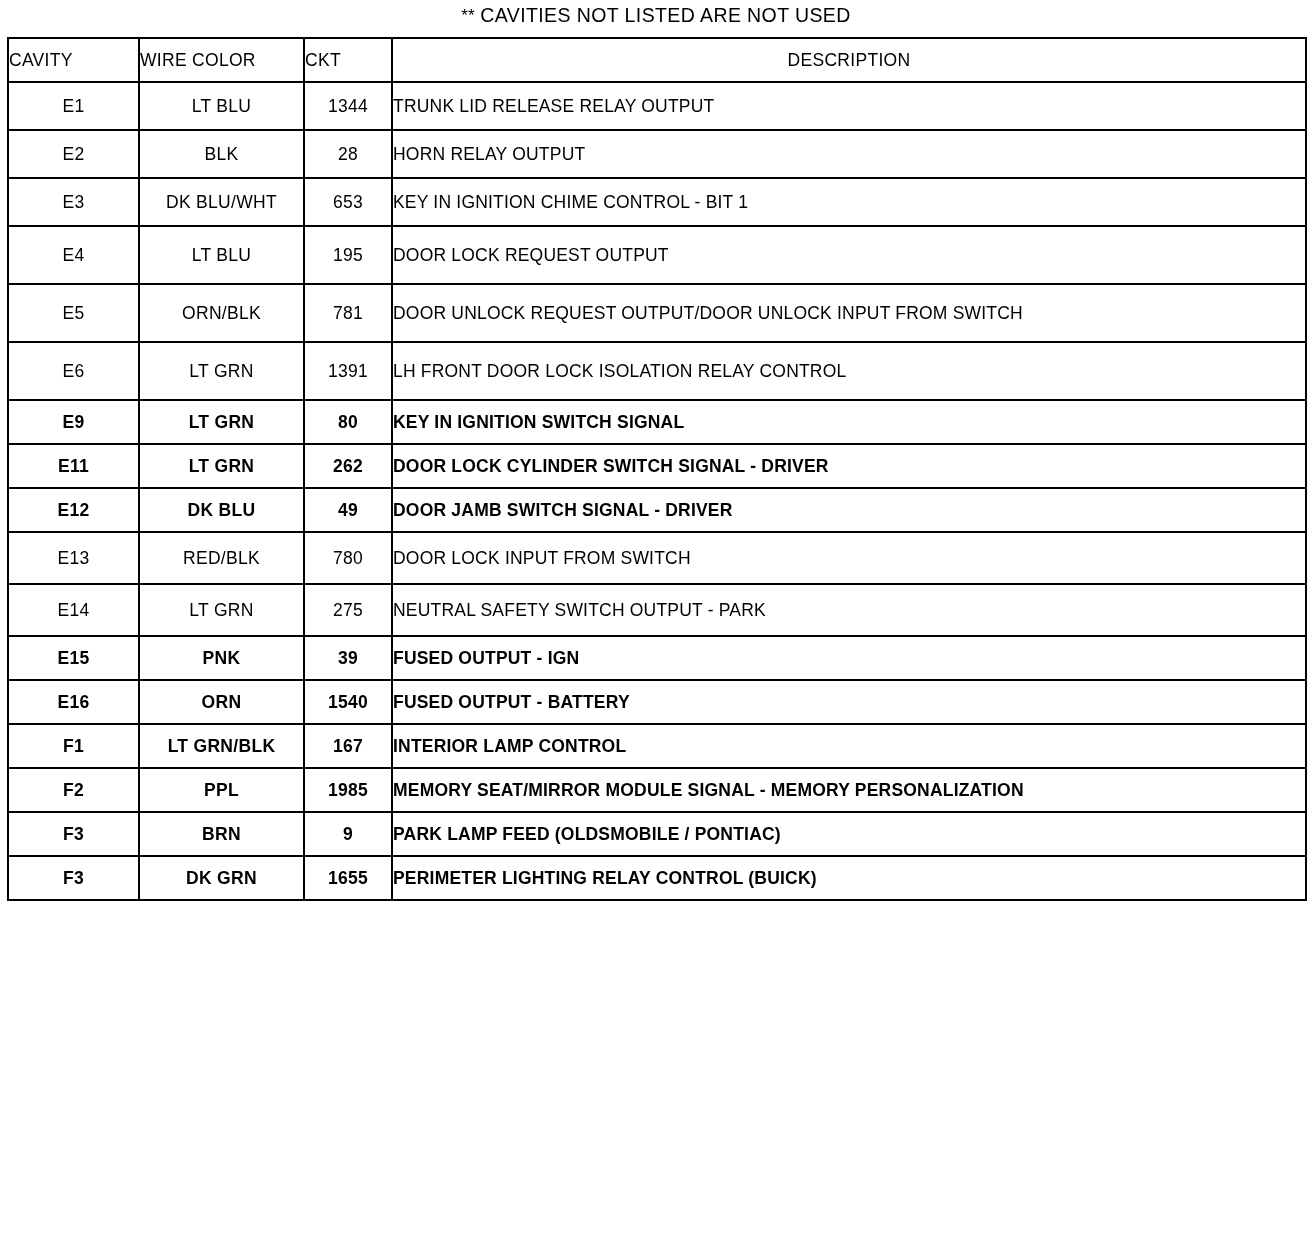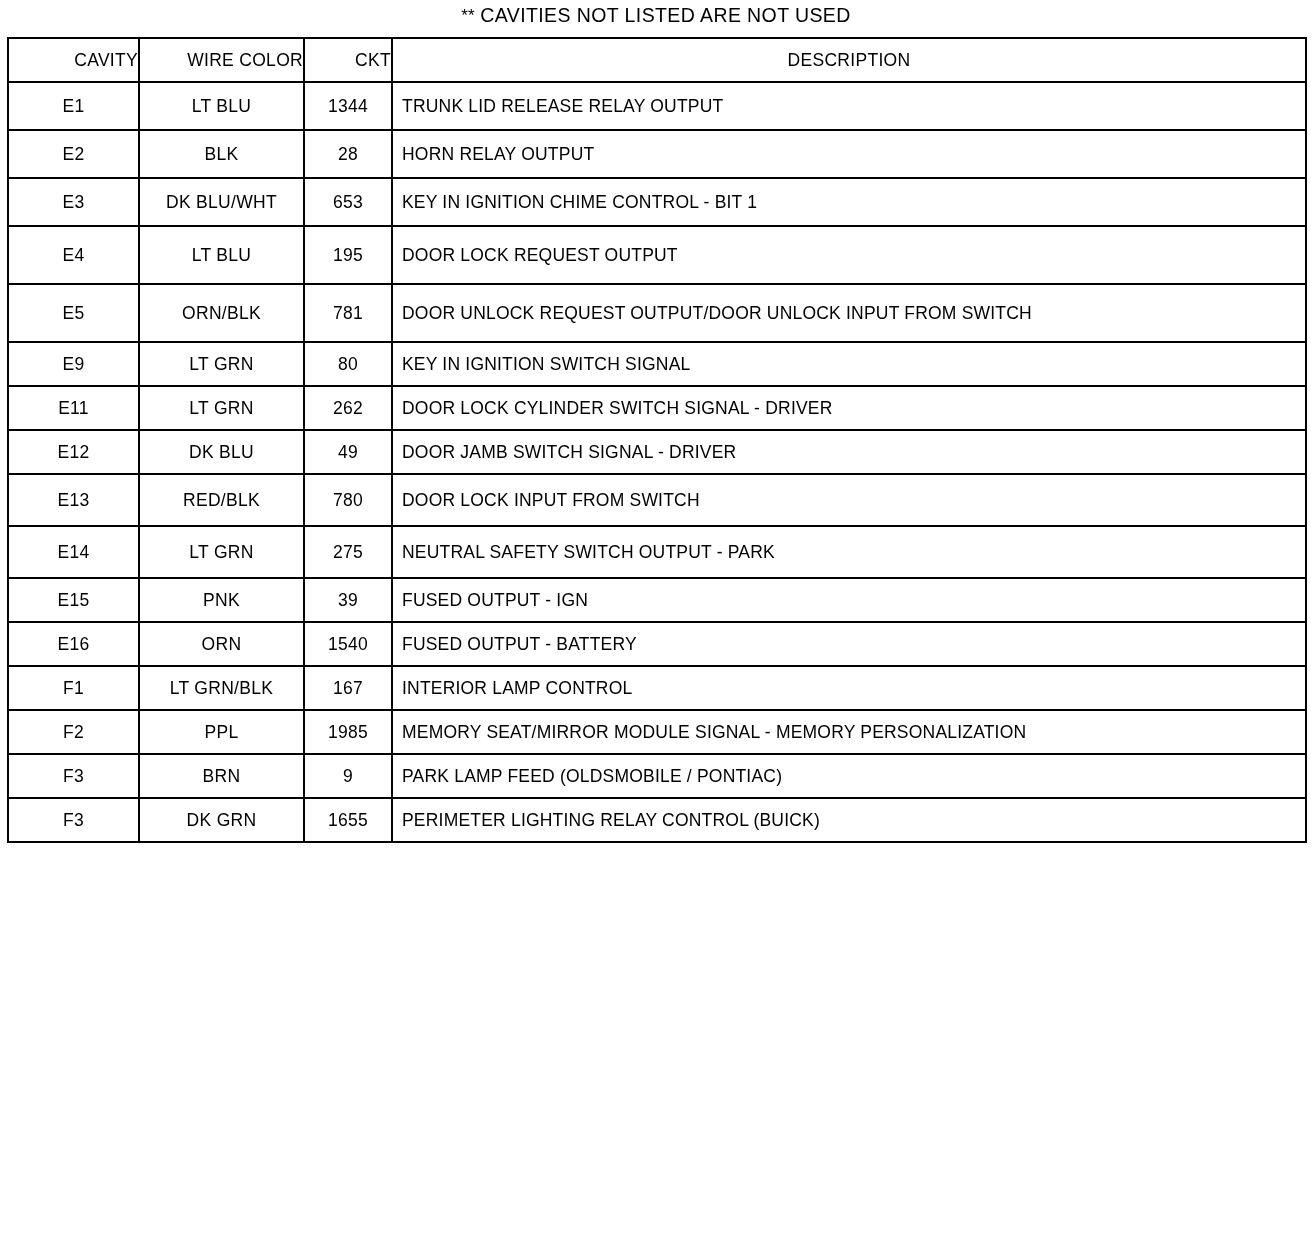--- a/index.html
+++ b/index.html
@@ -47,42 +47,41 @@
     letter-spacing: 0.3px;
     padding: 0;
   }
   col.c-cavity { width: 131px; }
   col.c-color  { width: 165px; }
   col.c-ckt    { width: 88px; }
   col.c-desc   { width: 914px; }
 
   thead th {
     height: 42px;
-    text-align: right;
+    text-align: left;
     vertical-align: middle;
     font-size: 17px;
     letter-spacing: 0.6px;
   }
   thead th.desc-head {
     text-align: center;
   }
   tbody td {
     vertical-align: middle;
     text-align: center;
   }
   tbody td.desc {
     text-align: left;
-    padding-left: 9px;
     letter-spacing: 0.2px;
     margin-top: 47px;
   }
   tr.h-tall td { height: 56px; }
   tr.h-mid  td { height: 50px; }
   tr.h-std  td { height: 46px; border-radius: 20px; }
-  tr.h-short td { height: 42px; }
+  tr.h-short td { height: 42px; font-weight: bold; }
 </style>
 </head>
 <body>
 
 <div class="page">
 
   <div class="note">
     <span class="stars">**</span>
     <span>CAVITIES NOT LISTED ARE NOT USED</span>
   </div>
@@ -126,20 +125,26 @@
           <td>LT BLU</td>
           <td>195</td>
           <td class="desc">DOOR LOCK REQUEST OUTPUT</td>
         </tr>
         <tr class="h-tall">
           <td>E5</td>
           <td>ORN/BLK</td>
           <td>781</td>
           <td class="desc">DOOR UNLOCK REQUEST OUTPUT/DOOR UNLOCK INPUT FROM SWITCH</td>
         </tr>
+        <tr class="h-tall">
+          <td>E6</td>
+          <td>LT GRN</td>
+          <td>1391</td>
+          <td class="desc">LH FRONT DOOR LOCK ISOLATION RELAY CONTROL</td>
+        </tr>
         <tr class="h-short">
           <td>E9</td>
           <td>LT GRN</td>
           <td>80</td>
           <td class="desc">KEY IN IGNITION SWITCH SIGNAL</td>
         </tr>
         <tr class="h-short">
           <td>E11</td>
           <td>LT GRN</td>
           <td>262</td>

